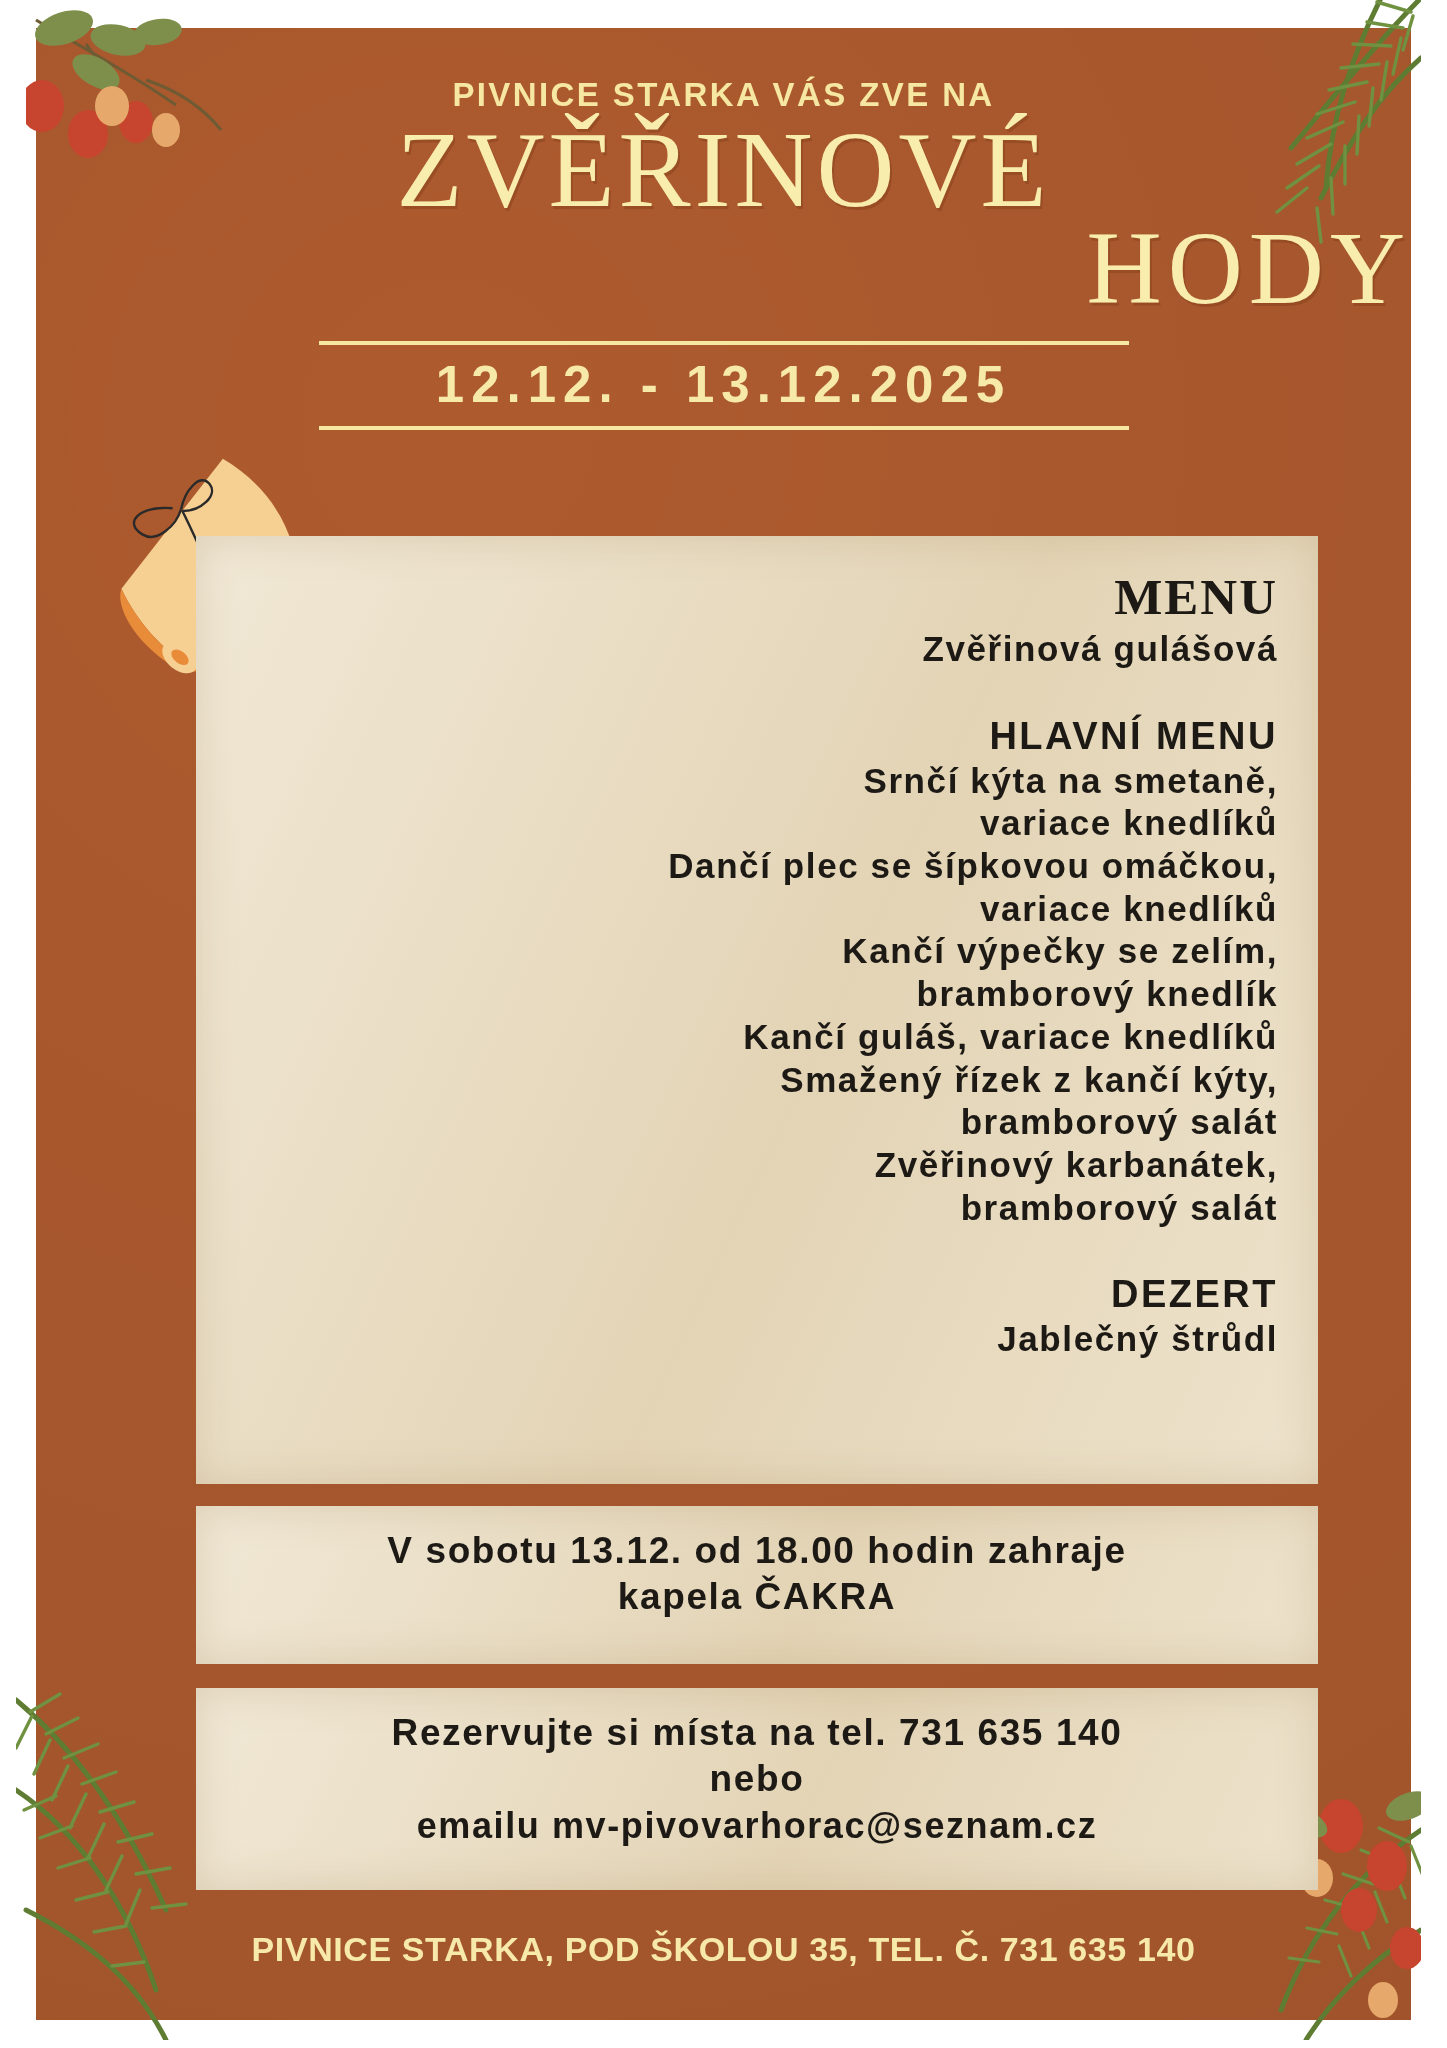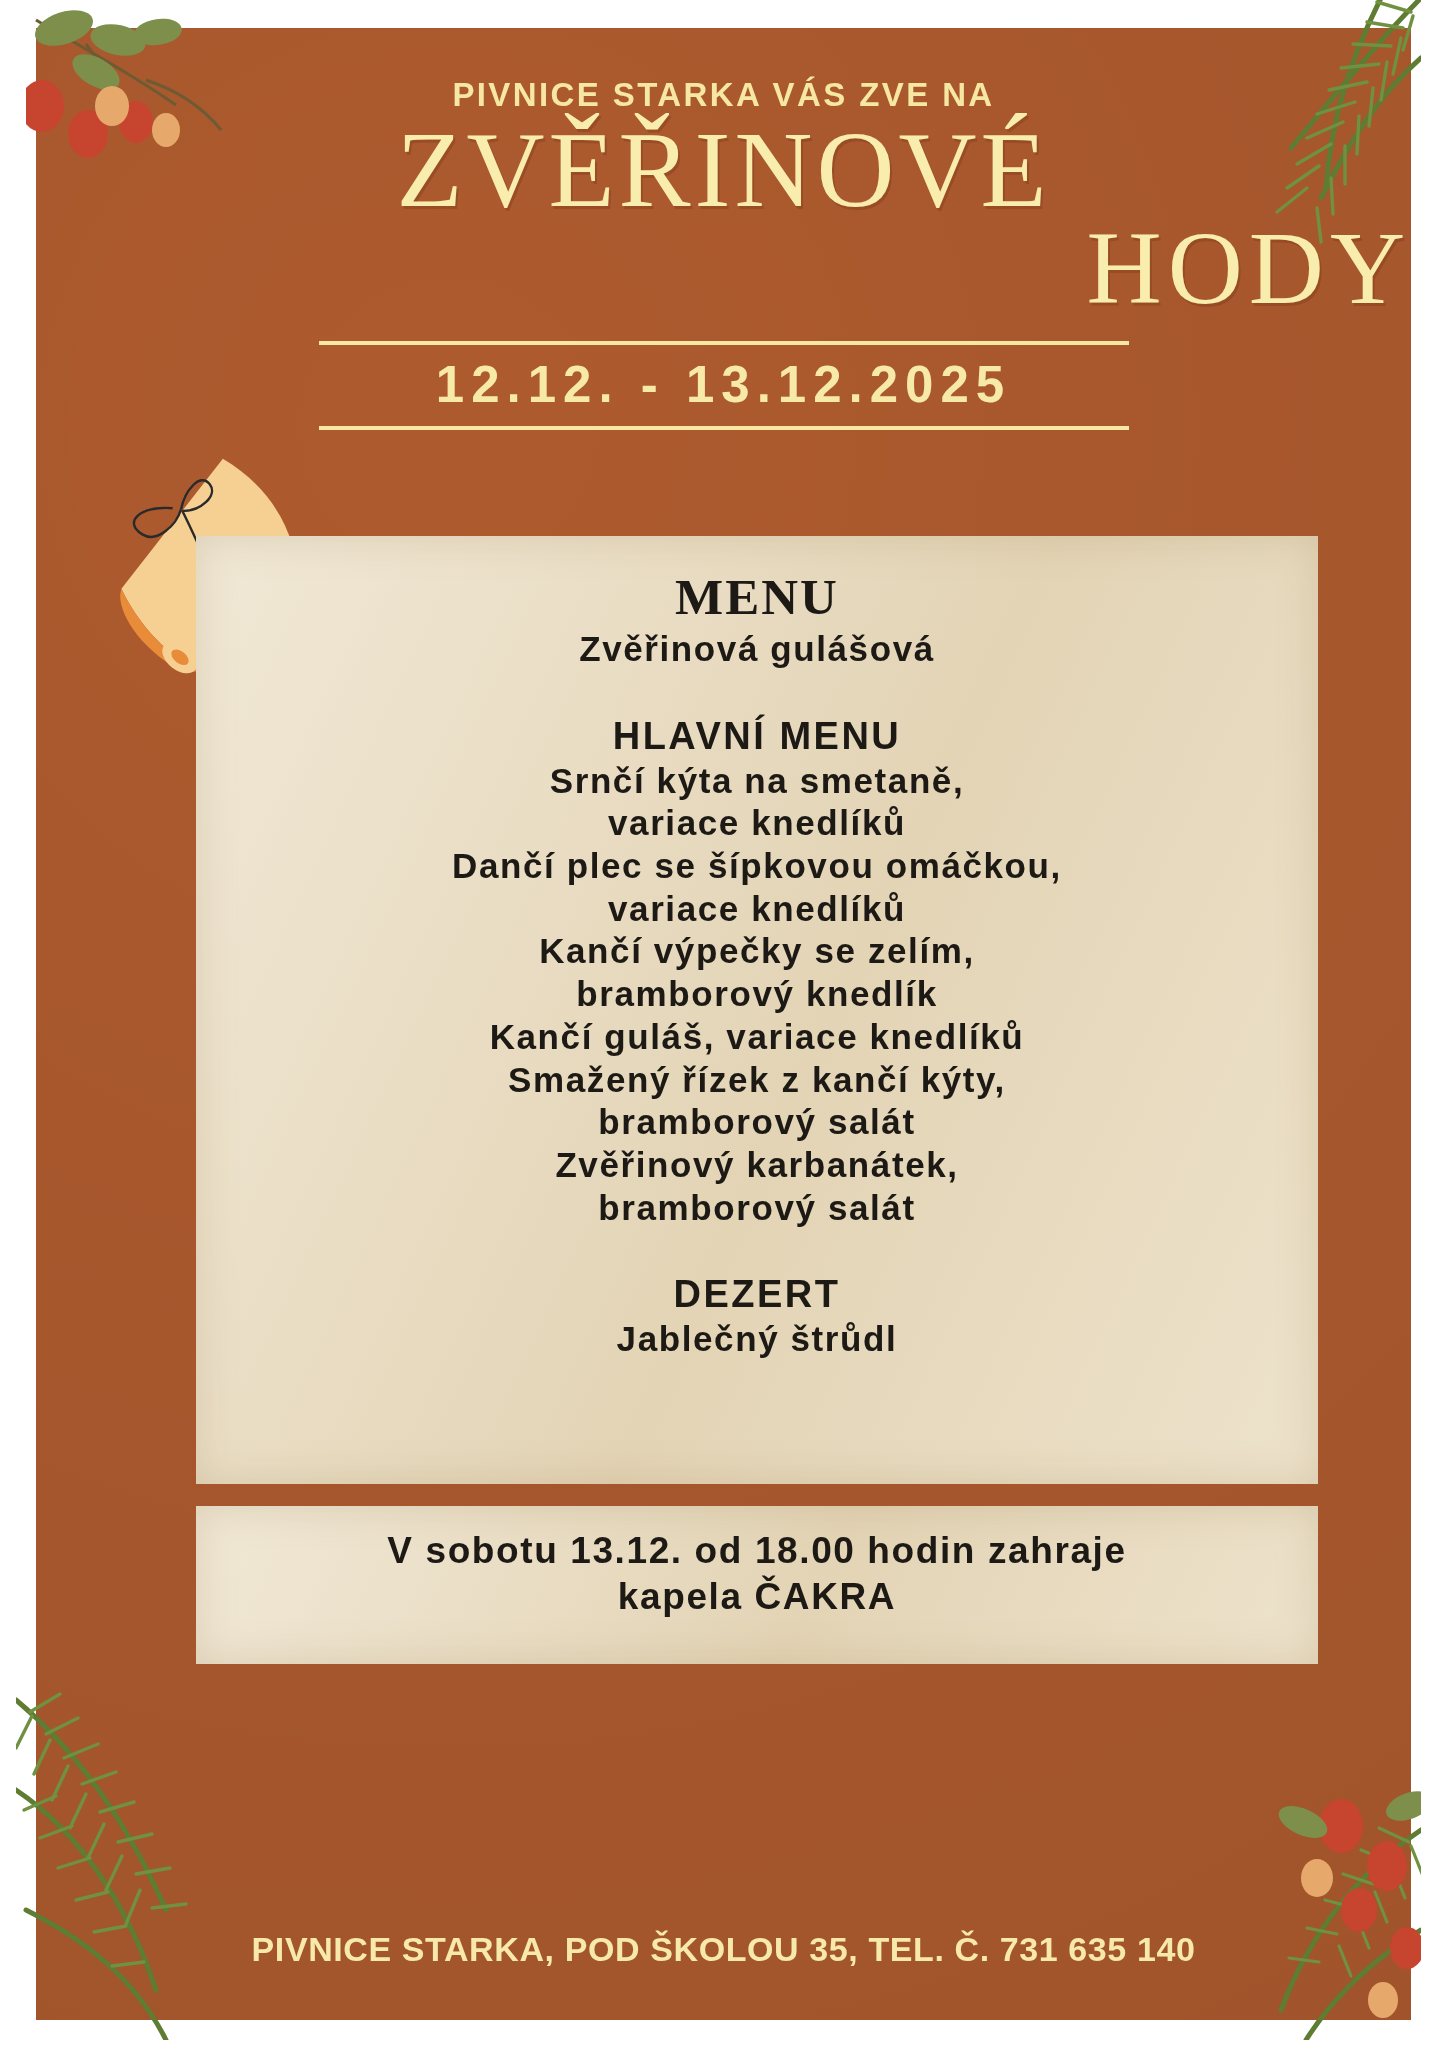--- a/index.html
+++ b/index.html
@@ -107,21 +107,21 @@
     box-shadow: inset 0 0 40px rgba(160,130,85,0.25);
   }
 
   .paper-menu {
     left: 160px;
     top: 508px;
     width: 1122px;
     height: 948px;
     padding: 10px 40px 0 40px;
     box-sizing: border-box;
-    text-align: center;
+    text-align: right;
   }
 
   .menu-title {
     font-family: "Liberation Serif", serif;
     font-weight: 700;
     font-size: 51px;
     letter-spacing: 2px;
     margin: 22px 0 2px 0;
   }
   .section-head {
@@ -300,17 +300,22 @@
 
       <div class="section-head">DEZERT</div>
       <p class="menu-line">Jablečný štrůdl</p>
     </div>
 
     <div class="paper paper-band paper-band-1">
       <p class="band-line">V sobotu 13.12. od 18.00 hodin zahraje</p>
       <p class="band-line">kapela ČAKRA</p>
     </div>
 
+    <div class="paper paper-band paper-band-2">
+      <p class="band-line">Rezervujte si místa na tel. 731 635 140</p>
+      <p class="band-line">nebo</p>
+      <p class="band-line small">emailu mv-pivovarhorac@seznam.cz</p>
+    </div>
 
     <div class="footer">PIVNICE STARKA, POD ŠKOLOU 35, TEL. Č. 731 635 140</div>
 
   </div>
 </div>
 
 </body></html>

